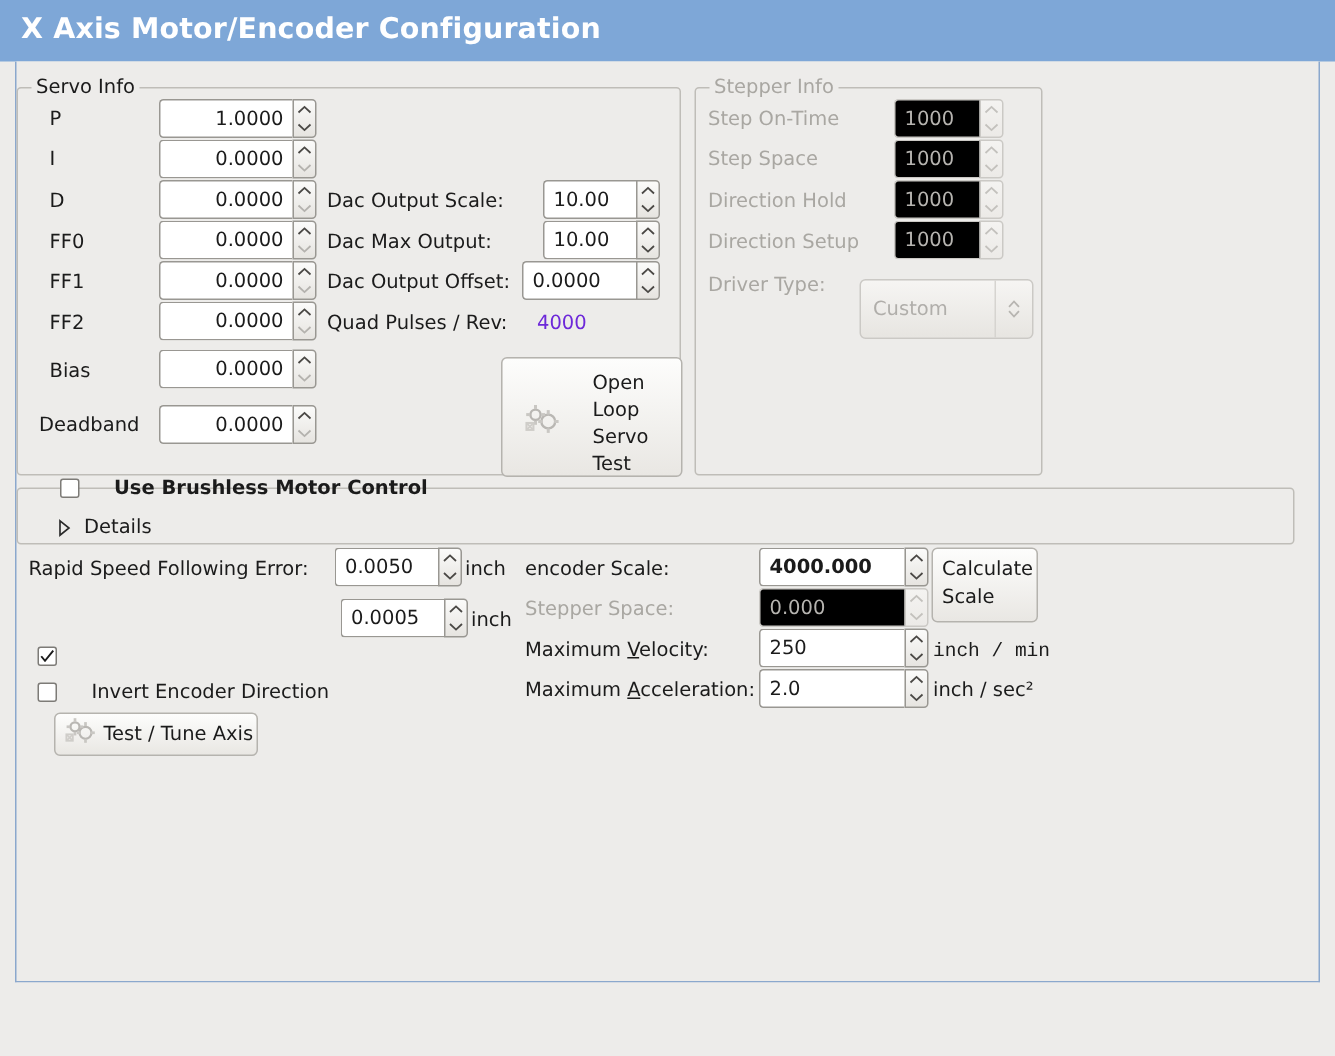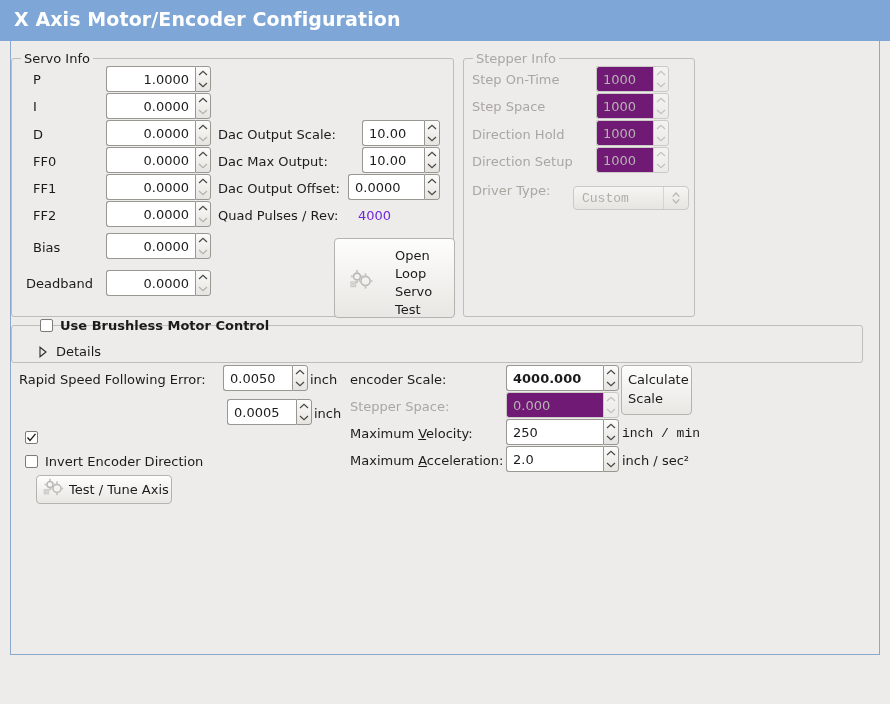--- a/index.html
+++ b/index.html
@@ -99,37 +99,36 @@
     box-sizing: border-box;
     display: flex;
     flex-direction: column;
   }
   .spin .btns .ar {
     flex: 1 1 50%;
     position: relative;
   }
   .spin .btns .ar svg { position: absolute; left: 2px; top: 50%; transform: translateY(-50%); }
   .spin.disabled .field {
-    background: #701a75;
+    background: #000000;
     border-color: #cbc9c5;
     color: #b6b4b0;
   }
   .spin.disabled .btns { border-color: #cbc9c5; background: linear-gradient(#f4f3f1,#eceae7); }
 
   
   .combo {
     position: absolute;
-    height: 24px;
+    height: 40px;
     display: flex;
     align-items: stretch;
     background: linear-gradient(#f6f5f3, #e7e5e1);
     border: 1px solid #cbc9c5;
     border-radius: 4px;
     box-sizing: border-box;
-    font-family: Liberation Mono, monospace;
   }
   .combo .ctext {
     flex: 1 1 auto; display: flex; align-items: center;
     padding: 0 8px; font-size: 13px; color: #b0aeaa;
     white-space: nowrap; overflow: hidden;
   }
   .combo .cbtn {
     flex: 0 0 24px; border-left: 1px solid #d6d4d0;
     position: relative;
   }
@@ -166,21 +165,21 @@
   }
   .btn-calc .txt { padding: 4px 0 0 6px; text-align: left; line-height: 19px; }
   .btn-testtune {
     left: 35px; top: 475px; width: 136px; height: 29px;
     justify-content: flex-start;
   }
   .btn-testtune .glyph { margin-left: 6px; }
   .btn-testtune .txt { margin-left: 4px; }
 
   
-  .cb { position: absolute; display: flex; align-items: center; }
+  .cb { position: absolute; display: flex; align-items: center; gap: 16px; }
   .cb .box {
     width: 13px; height: 13px; flex: 0 0 13px;
     background: #ffffff;
     border: 1px solid #7d7b77;
     border-radius: 2px;
     position: relative;
     box-sizing: border-box;
   }
   .cb .box svg { position: absolute; left: 0px; top: 0px; }
   .cb .txt { margin-left: 7px; font-size: 13px; white-space: nowrap; }

